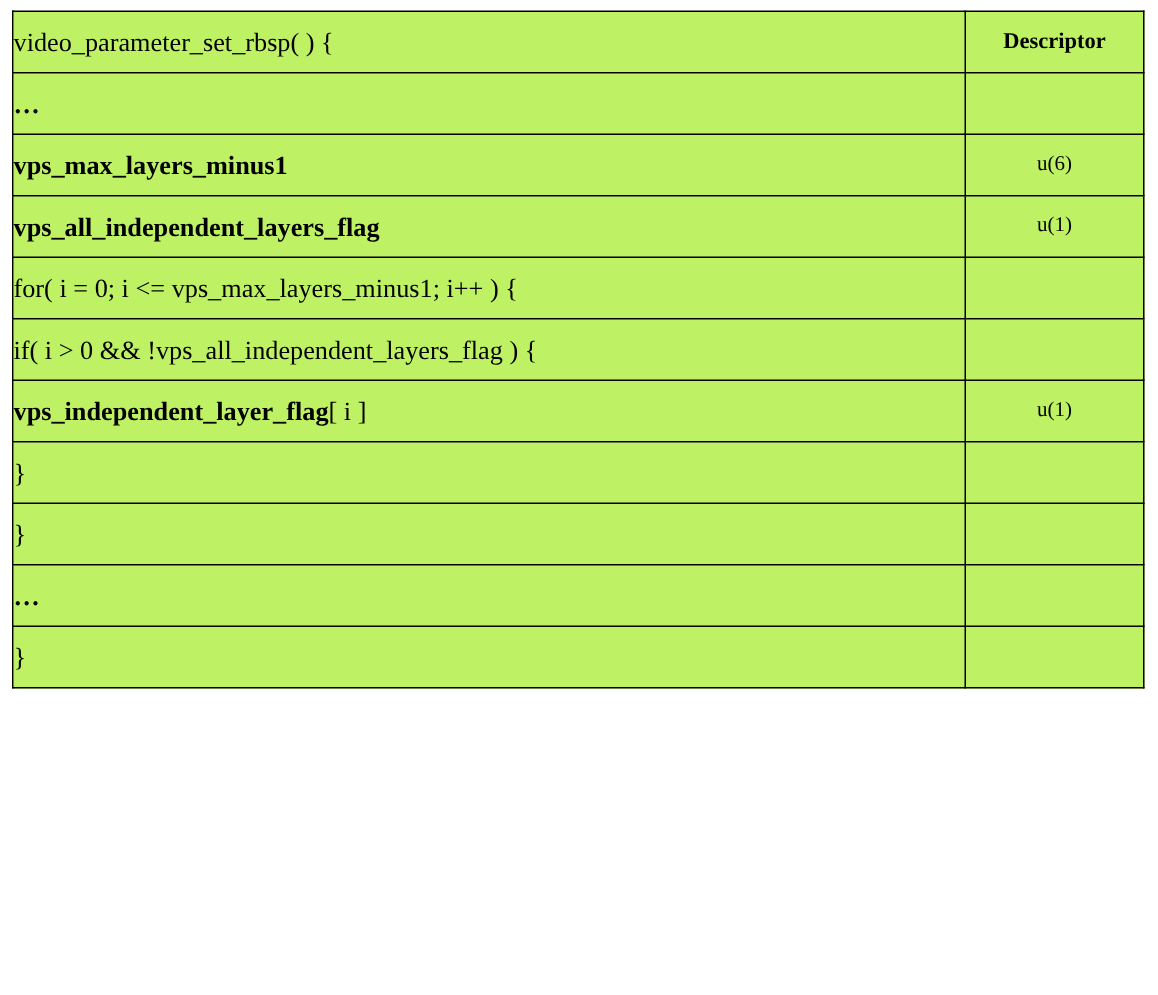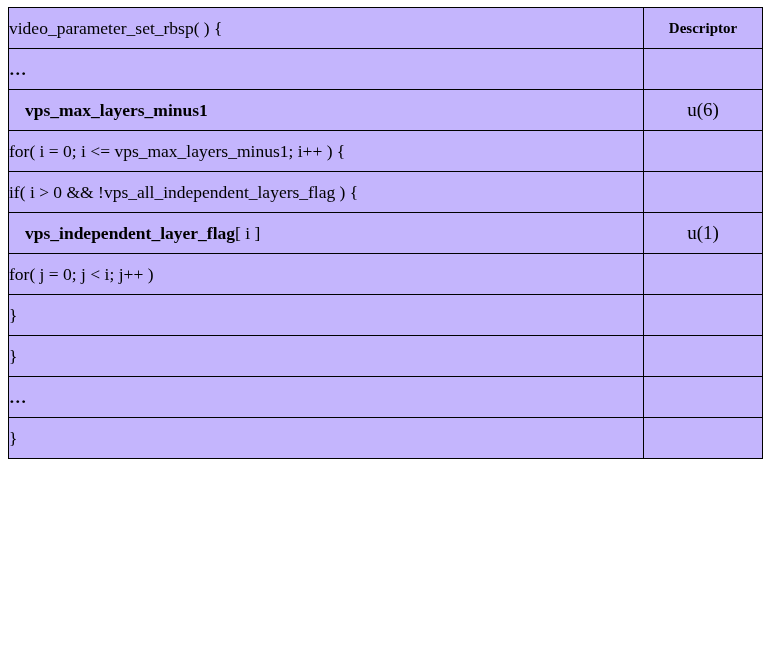--- a/index.html
+++ b/index.html
@@ -30,21 +30,21 @@
     border-collapse: collapse;
     table-layout: fixed;
     background: #ffffff;
   }
 
   table.syntax-table td,
   table.syntax-table th {
     border: 1px solid #000000;
     padding: 0;
     vertical-align: middle;
-    background: #c4b5fd;
+    background: #bef264;
   }
 
   
   table.syntax-table {
     outline: none;
     border: 1.6px solid #000000;
   }
 
   col.col-syntax { width: 635px; }
   col.col-desc   { width: 119px; }
@@ -54,21 +54,21 @@
     font-size: 17.5px;
     line-height: 1.15;
     padding-left: 10px;
     padding-right: 6px;
     white-space: nowrap;
     text-align: left;
   }
 
   .cell-desc {
     height: 40px;
-    font-size: 19px;
+    font-size: 14px;
     text-align: center;
     white-space: nowrap;
   }
 
   .row-tall .cell-syntax,
   .row-tall .cell-desc {
     height: 40px;
   }
 
   
@@ -77,21 +77,20 @@
     font-weight: normal;
   }
   .hdr .cell-desc {
     font-weight: bold;
     font-size: 15px;
   }
 
   
   .se {
     font-weight: bold;
-    margin-left: 16px;
   }
 
   .ell {
     font-weight: bold;
     letter-spacing: 1px;
   }
 
   
   .i0 { padding-left: 10px; }
   .i1 { padding-left: 23px; }
@@ -117,34 +116,34 @@
         </tr>
         <tr class="row-tall">
           <td class="cell-syntax i0"><span class="ell">…</span></td>
           <td class="cell-desc"></td>
         </tr>
         <tr class="row-tall">
           <td class="cell-syntax i1"><span class="se">vps_max_layers_minus1</span></td>
           <td class="cell-desc">u(6)</td>
         </tr>
         <tr class="row-tall">
+          <td class="cell-syntax i2"><span class="se">vps_all_independent_layers_flag</span></td>
+          <td class="cell-desc">u(1)</td>
+        </tr>
+        <tr class="row-tall">
           <td class="cell-syntax i1"><span class="plain">for( i = 0; i   &lt;=   vps_max_layers_minus1; i++ ) {</span></td>
           <td class="cell-desc"></td>
         </tr>
         <tr class="row-tall">
           <td class="cell-syntax i2"><span class="plain">if( i &gt; 0   &amp;&amp;   !vps_all_independent_layers_flag ) {</span></td>
           <td class="cell-desc"></td>
         </tr>
         <tr class="row-tall">
           <td class="cell-syntax i3"><span class="se">vps_independent_layer_flag</span><span class="plain">[ i ]</span></td>
           <td class="cell-desc">u(1)</td>
-        </tr>
-        <tr class="row-tall">
-          <td class="cell-syntax i4"><span class="plain">for( j = 0; j &lt; i; j++ )</span></td>
-          <td class="cell-desc"></td>
         </tr>
         <tr class="row-tall">
           <td class="cell-syntax i2"><span class="plain">}</span></td>
           <td class="cell-desc"></td>
         </tr>
         <tr class="row-tall">
           <td class="cell-syntax i1"><span class="plain">}</span></td>
           <td class="cell-desc"></td>
         </tr>
         <tr class="row-tall">

